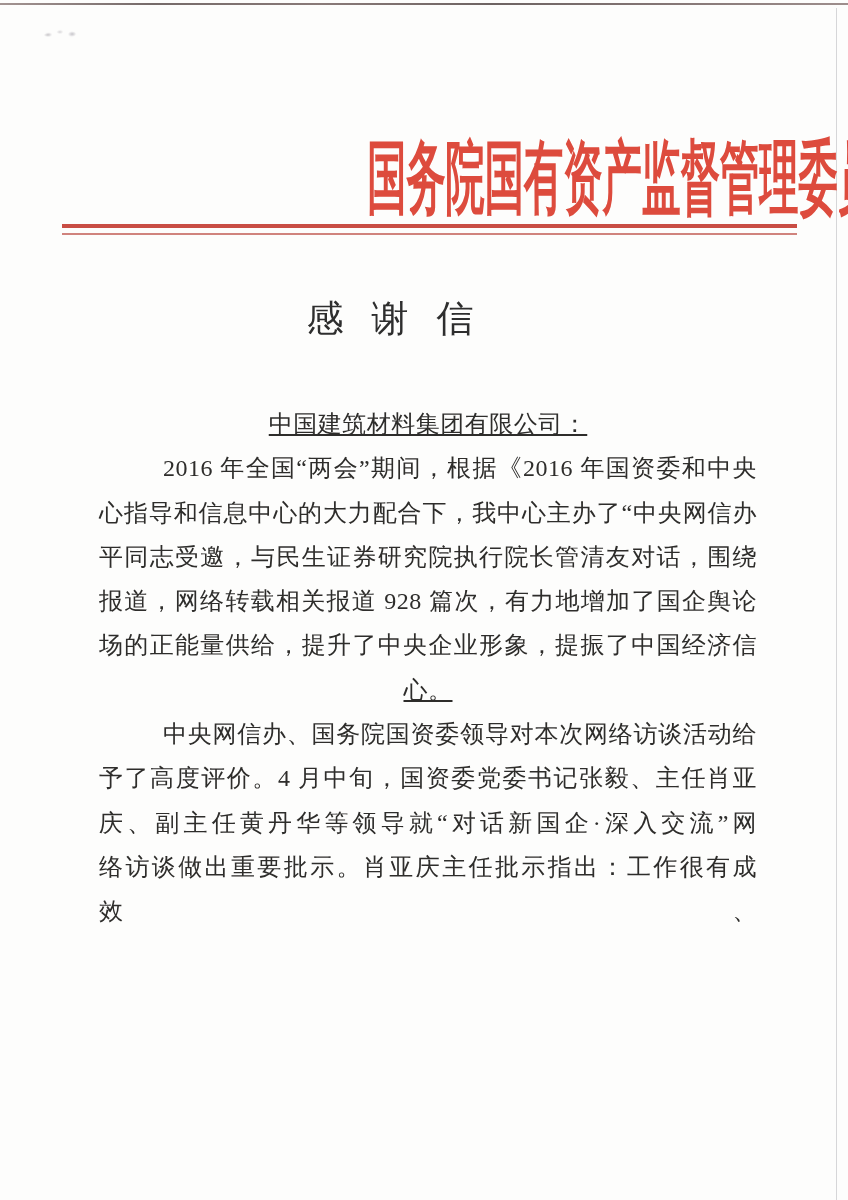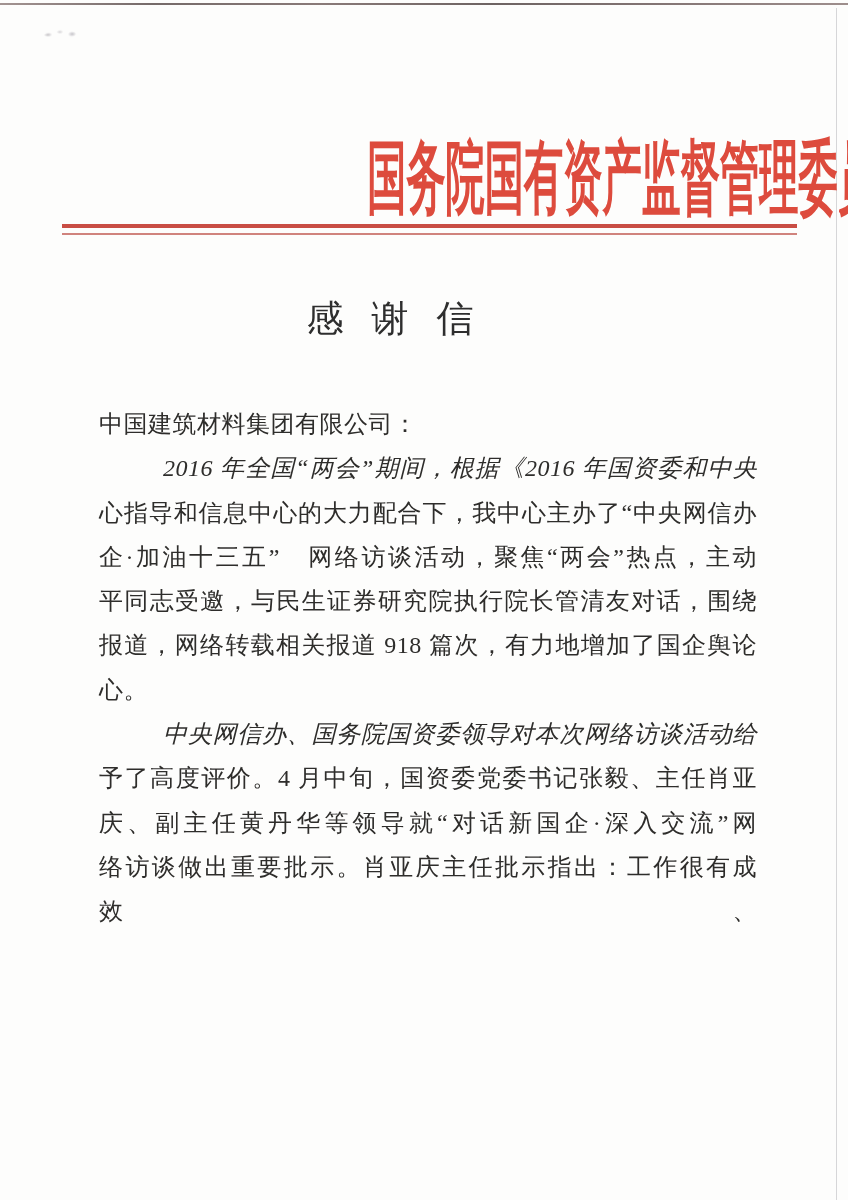--- a/index.html
+++ b/index.html
@@ -85,24 +85,25 @@
     color: #2e2d2b;
   }
   .line {
     height: 44.3px;
     line-height: 44.3px;
     text-align: justify;
     text-align-last: justify;
     letter-spacing: 0.5px;
   }
   .line.natural {
-    text-align: left;
+    text-align: center;
     text-align-last: auto;
+    text-decoration: underline;
   }
-  .line.indent { text-indent: 64px; font-style: italic; }
+  .line.indent { text-indent: 64px; }
 </style>
 </head>
 <body>
 
 <div class="page">
 
   <div class="scan-top-line"></div>
   <div class="scan-smudge"></div>
   <div class="scan-edge-line"></div>
 
@@ -114,23 +115,23 @@
     <div class="rule-thick" style="background: rgb(201, 77, 68);"></div>
     <div class="rule-thin" style="background: rgb(208, 131, 125);"></div>
   </div>
 
   <div class="letter-title">感谢信</div>
 
   <div class="letter-body">
     <div class="line natural">中国建筑材料集团有限公司：</div>
     <div class="line indent">2016 年全国“两会”期间，根据《2016 年国资委和中央</div>
     <div class="line">心指导和信息中心的大力配合下，我中心主办了“中央网信办</div>
-    <div class="line">企·加油十三五”　网络访谈活动，聚焦“两会”热点，主动</div>
     <div class="line">平同志受邀，与民生证券研究院执行院长管清友对话，围绕</div>
-    <div class="line">报道，网络转载相关报道 918 篇次，有力地增加了国企舆论</div>
+    <div class="line">报道，网络转载相关报道 928 篇次，有力地增加了国企舆论</div>
+    <div class="line">场的正能量供给，提升了中央企业形象，提振了中国经济信</div>
     <div class="line natural">心。</div>
     <div class="line indent">中央网信办、国务院国资委领导对本次网络访谈活动给</div>
     <div class="line">予了高度评价。4 月中旬，国资委党委书记张毅、主任肖亚</div>
     <div class="line">庆、副主任黄丹华等领导就“对话新国企·深入交流”网</div>
     <div class="line">络访谈做出重要批示。肖亚庆主任批示指出：工作很有成效、</div>
   </div>
 
 </div>
 
 </body></html>

